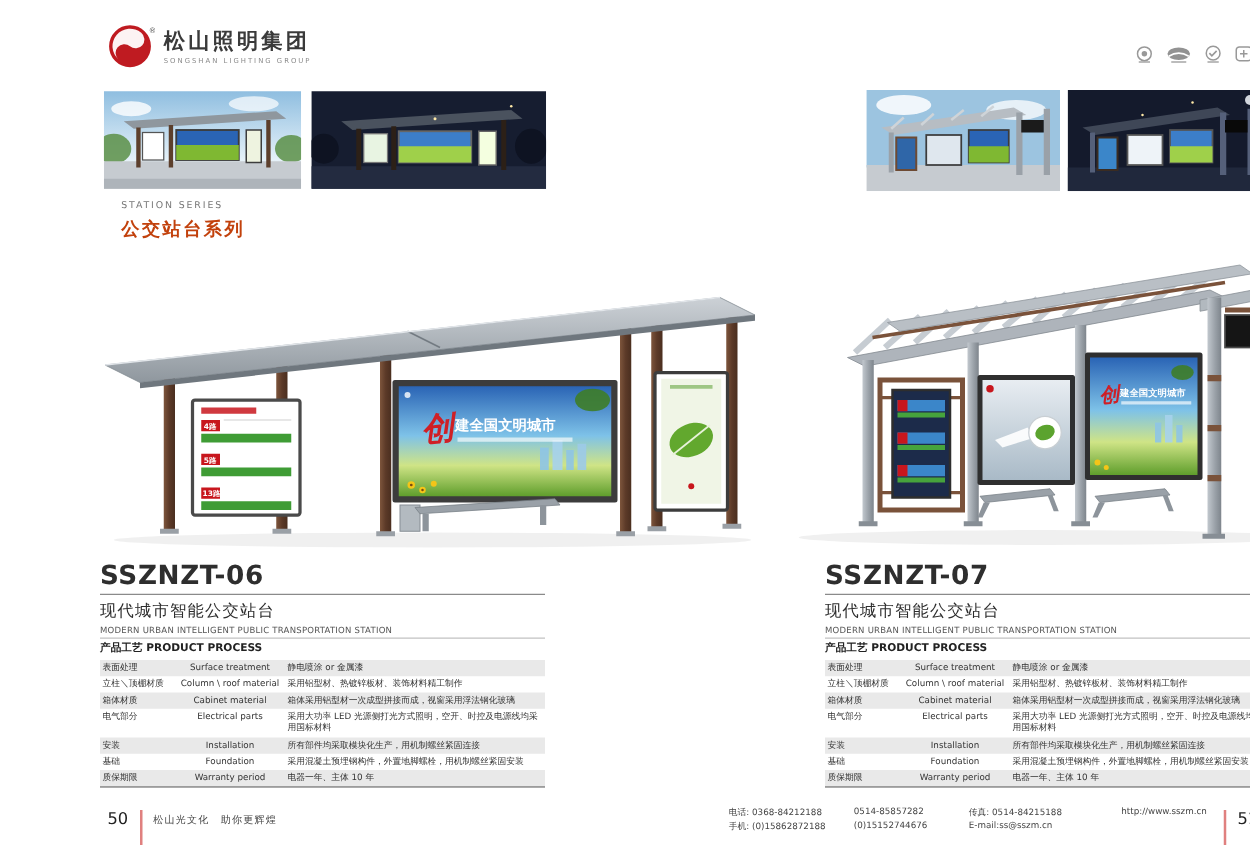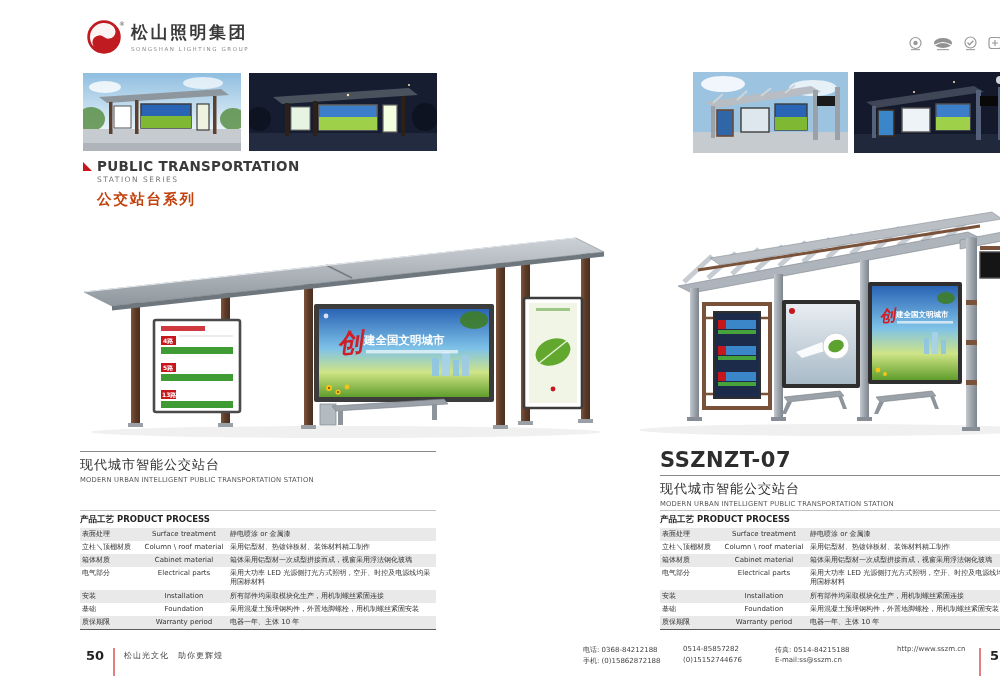--- a/index.html
+++ b/index.html
@@ -35,21 +35,21 @@
   
   .ptable{width:356px;font-size:7px;line-height:1.3;color:#333;border-bottom:1.6px solid #5a5a5a;}
   .pt-title{font-size:8.5px;font-weight:bold;color:#222;border-top:1px solid #c2c2c2;padding:3px 0 3px 0;}
   .pt-row{display:flex;padding:2px 0;}
   .pt-row:nth-child(odd){background:#e9e9e9;}
   .pt-c1{width:56px;padding-left:2px;flex:none;}
   .pt-c2{width:92px;flex:none;text-align:center;}
   .pt-c3{flex:1;}
 
   
-  .pageno{font-size:13px;font-weight:bold;color:#222;}
+  .pageno{font-size:13px;font-weight:normal;color:#222;}
   .redbar{width:2px;height:28px;background:#e0807f;}
   .tagline{font-size:8px;color:#444;letter-spacing:1px;}
   .contact{display:grid;grid-template-columns:100px 92px 122px 110px;grid-auto-rows:11px;
            font-size:7px;color:#444;}
   .contact span{white-space:nowrap;}
 </style>
 </head>
 <body>
 
 <div class="sheet">
@@ -173,24 +173,20 @@
       <rect x="24" y="38" width="16" height="26" fill="#3b86c9" stroke="#3a2c22" stroke-width="1.6"></rect>
       <rect x="48" y="36" width="28" height="24" fill="#eef3f8" stroke="#555" stroke-width="1.4"></rect>
       <rect x="82" y="32" width="34" height="26" fill="#3c7ec9" stroke="#555" stroke-width="1.4"></rect>
         <rect x="82" y="45" width="34" height="13" fill="#9fd04a"></rect>
       <circle cx="60" cy="20" r="1" fill="#ffe9a8"></circle>
         <circle cx="100" cy="10" r="1" fill="#ffe9a8"></circle>
     </svg>
   </div>
 
   <div class="abs" style="left:35px;top:158px;">
-    <div class="sec-title">
-      <span class="tri"></span>
-      <span>PUBLIC TRANSPORTATION</span>
-    </div>
     <div class="sec-sub">STATION SERIES</div>
     <div class="sec-cn">公交站台系列</div>
   </div>
 
   <div class="abs" style="left:28px;top:208px;">
     <svg width="535" height="240" viewBox="0 0 535 240">
       <defs>
         <linearGradient id="g1roof" x1="0" y1="0" x2="0" y2="1">
             <stop offset="0" stop-color="#ccd1d6"></stop>
             <stop offset="1" stop-color="#8f979e"></stop>
@@ -395,20 +391,21 @@
         <polygon points="163,202 158,214 162,214 168,202" fill="#8d949b"></polygon>
           <polygon points="214,196 219,209 223,209 218,196" fill="#8d949b"></polygon>
         <polygon points="252,197 308,191 312,196 256,202" fill="#9aa1a8" stroke="#767d84" stroke-width=".6"></polygon>
         <polygon points="255,202 250,214 254,214 260,202" fill="#8d949b"></polygon>
           <polygon points="306,196 311,209 315,209 310,196" fill="#8d949b"></polygon>
       </g>
     </svg>
   </div>
 
   <div class="abs prod" style="left:32px;top:448px;">
+    <div class="prod-code">SSZNZT-06</div>
     <hr class="prod-rule">
     <div class="prod-cn">现代城市智能公交站台</div>
     <div class="prod-en">MODERN URBAN INTELLIGENT PUBLIC TRANSPORTATION STATION</div>
   </div>
 
   <div class="abs prod" style="left:612px;top:448px;">
     <div class="prod-code">SSZNZT-07</div>
     <hr class="prod-rule">
     <div class="prod-cn">现代城市智能公交站台</div>
     <div class="prod-en">MODERN URBAN INTELLIGENT PUBLIC TRANSPORTATION STATION</div>

